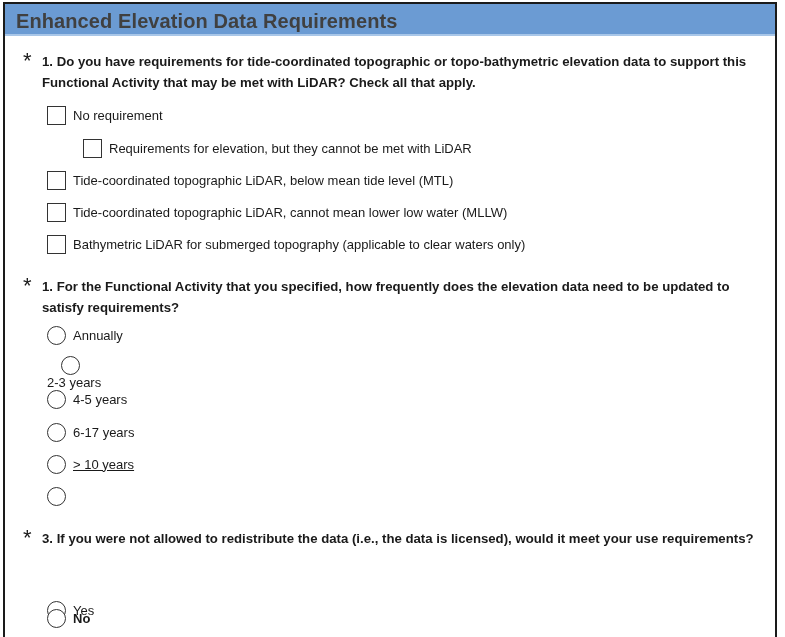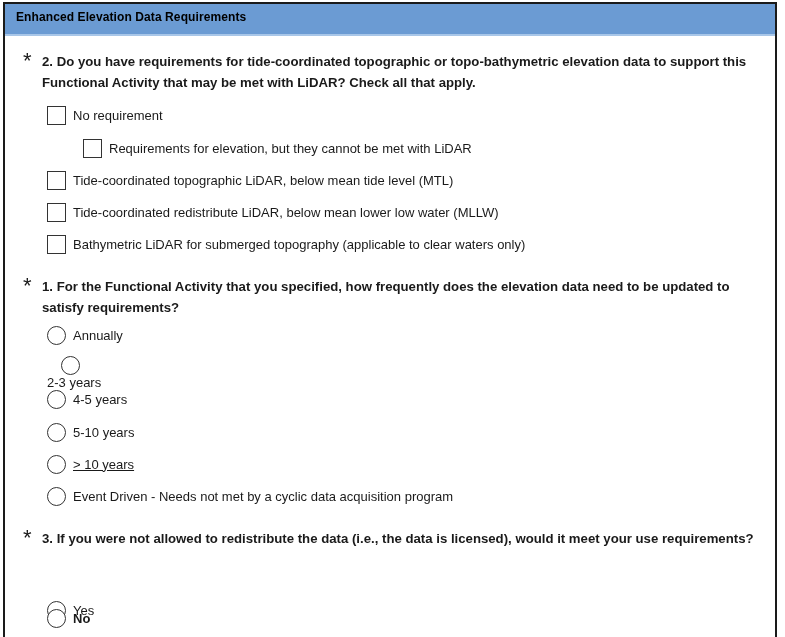--- a/index.html
+++ b/index.html
@@ -12,21 +12,21 @@
     border-left: 2px solid #1a1a1a; border-right: 2px solid #1a1a1a; border-top: 2px solid #1a1a1a;
     background: #fff; box-sizing: border-box;
   }
   .header {
     position: absolute; left: 0; top: 0; right: 0; height: 30px;
     background: #6b9bd3;
     border-bottom: 2px solid #a8c6e8;
   }
   .header-title {
     position: absolute; left: 11px; top: 6px;
-    font-size: 12px; font-weight: bold; color: #000000;
+    font-size: 20px; font-weight: bold; color: #404040;
     letter-spacing: 0.1px;
   }
   .question {
     position: absolute; left: 18px; width: 740px;
     font-size: 13.2px; font-weight: bold; line-height: 21px; color: #1a1a1a;
   }
   .question .star {
     position: absolute; left: 0; top: -2px; font-size: 22px; font-weight: normal; line-height: 24px;
   }
   .question .qtext { display: block; padding-left: 19px; }
@@ -46,37 +46,37 @@
 </head>
 <body>
 
 <div class="frame">
   <div class="header">
     <span class="header-title">Enhanced Elevation Data Requirements</span>
   </div>
 
   <div class="question" style="top:47px;">
     <span class="star">*</span>
-    <span class="qtext">2. Do you have requirements for tide-coordinated topographic or topo-bathymetric elevation data to support this Functional Activity that may be met with LiDAR? Check all that apply.</span>
+    <span class="qtext">1. Do you have requirements for tide-coordinated topographic or topo-bathymetric elevation data to support this Functional Activity that may be met with LiDAR? Check all that apply.</span>
   </div>
   <label class="option" style="top:100px;text-align:center;">
     <span class="checkbox"></span>
     <span>No requirement</span>
   </label>
   <label class="option" style="top:133px;padding-left:36px;">
     <span class="checkbox"></span>
     <span>Requirements for elevation, but they cannot be met with LiDAR</span>
   </label>
   <label class="option" style="top:165px;">
     <span class="checkbox"></span>
     <span>Tide-coordinated topographic LiDAR, below mean tide level (MTL)</span>
   </label>
   <label class="option" style="top:197px;">
     <span class="checkbox"></span>
-    <span>Tide-coordinated redistribute LiDAR, below mean lower low water (MLLW)</span>
+    <span>Tide-coordinated topographic LiDAR, cannot mean lower low water (MLLW)</span>
   </label>
   <label class="option" style="top:229px;">
     <span class="checkbox"></span>
     <span>Bathymetric LiDAR for submerged topography (applicable to clear waters only)</span>
   </label>
 
   <div class="question" style="top:272px;">
     <span class="star">*</span>
     <span class="qtext">1. For the Functional Activity that you specified, how frequently does the elevation data need to be updated to satisfy requirements?</span>
   </div>
@@ -87,29 +87,28 @@
   <label class="option" style="top:352px;flex-direction:column;">
     <span class="radio"></span>
     <span>2-3 years</span>
   </label>
   <label class="option" style="top:384px;">
     <span class="radio"></span>
     <span>4-5 years</span>
   </label>
   <label class="option" style="top:417px;">
     <span class="radio"></span>
-    <span>5-10 years</span>
+    <span>6-17 years</span>
   </label>
   <label class="option" style="top:449px;text-decoration:underline;">
     <span class="radio"></span>
     <span>&gt; 10 years</span>
   </label>
   <label class="option" style="top:481px;">
     <span class="radio"></span>
-    <span>Event Driven - Needs not met by a cyclic data acquisition program</span>
   </label>
 
   <div class="question" style="top:524px;">
     <span class="star">*</span>
     <span class="qtext">3. If you were not allowed to redistribute the data (i.e., the data is licensed), would it meet your use requirements?</span>
   </div>
   <label class="option" style="top:571px;margin-top:24px;">
     <span class="radio"></span>
     <span>Yes</span>
   </label>

